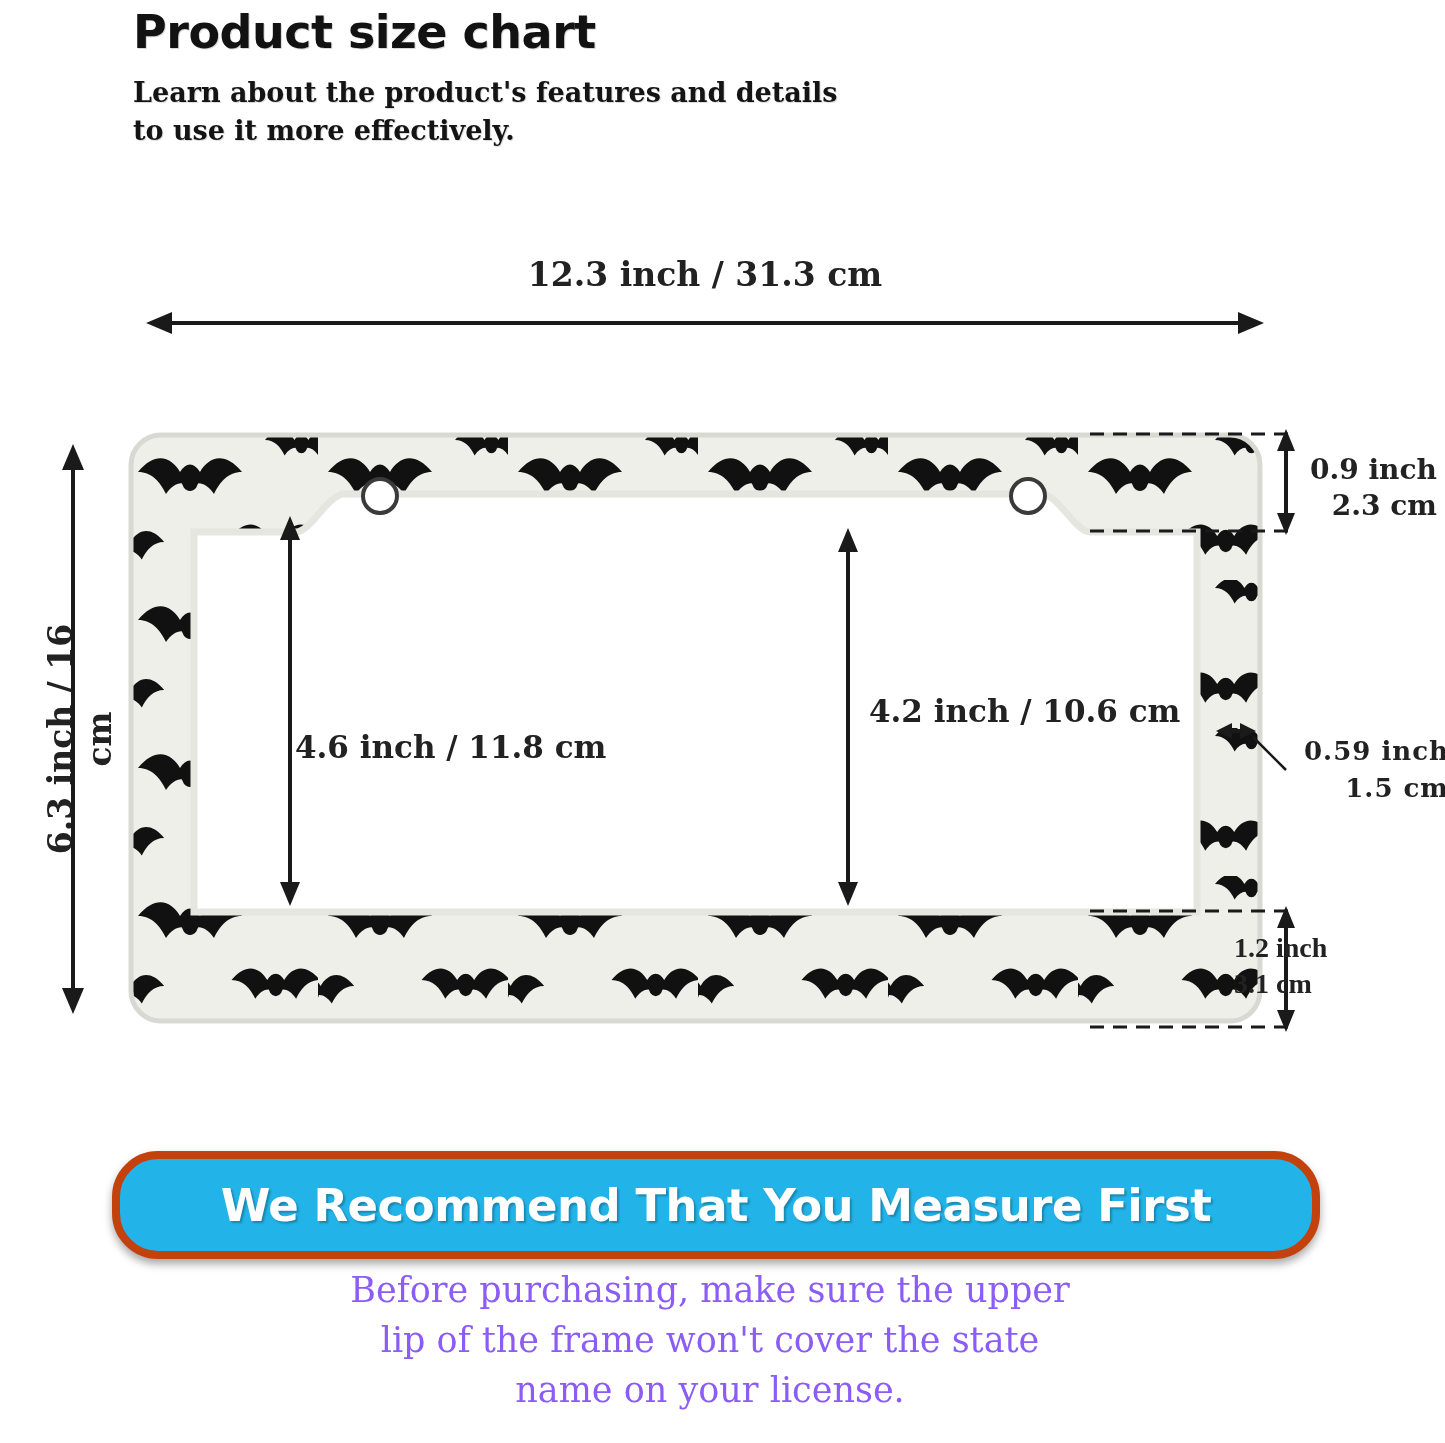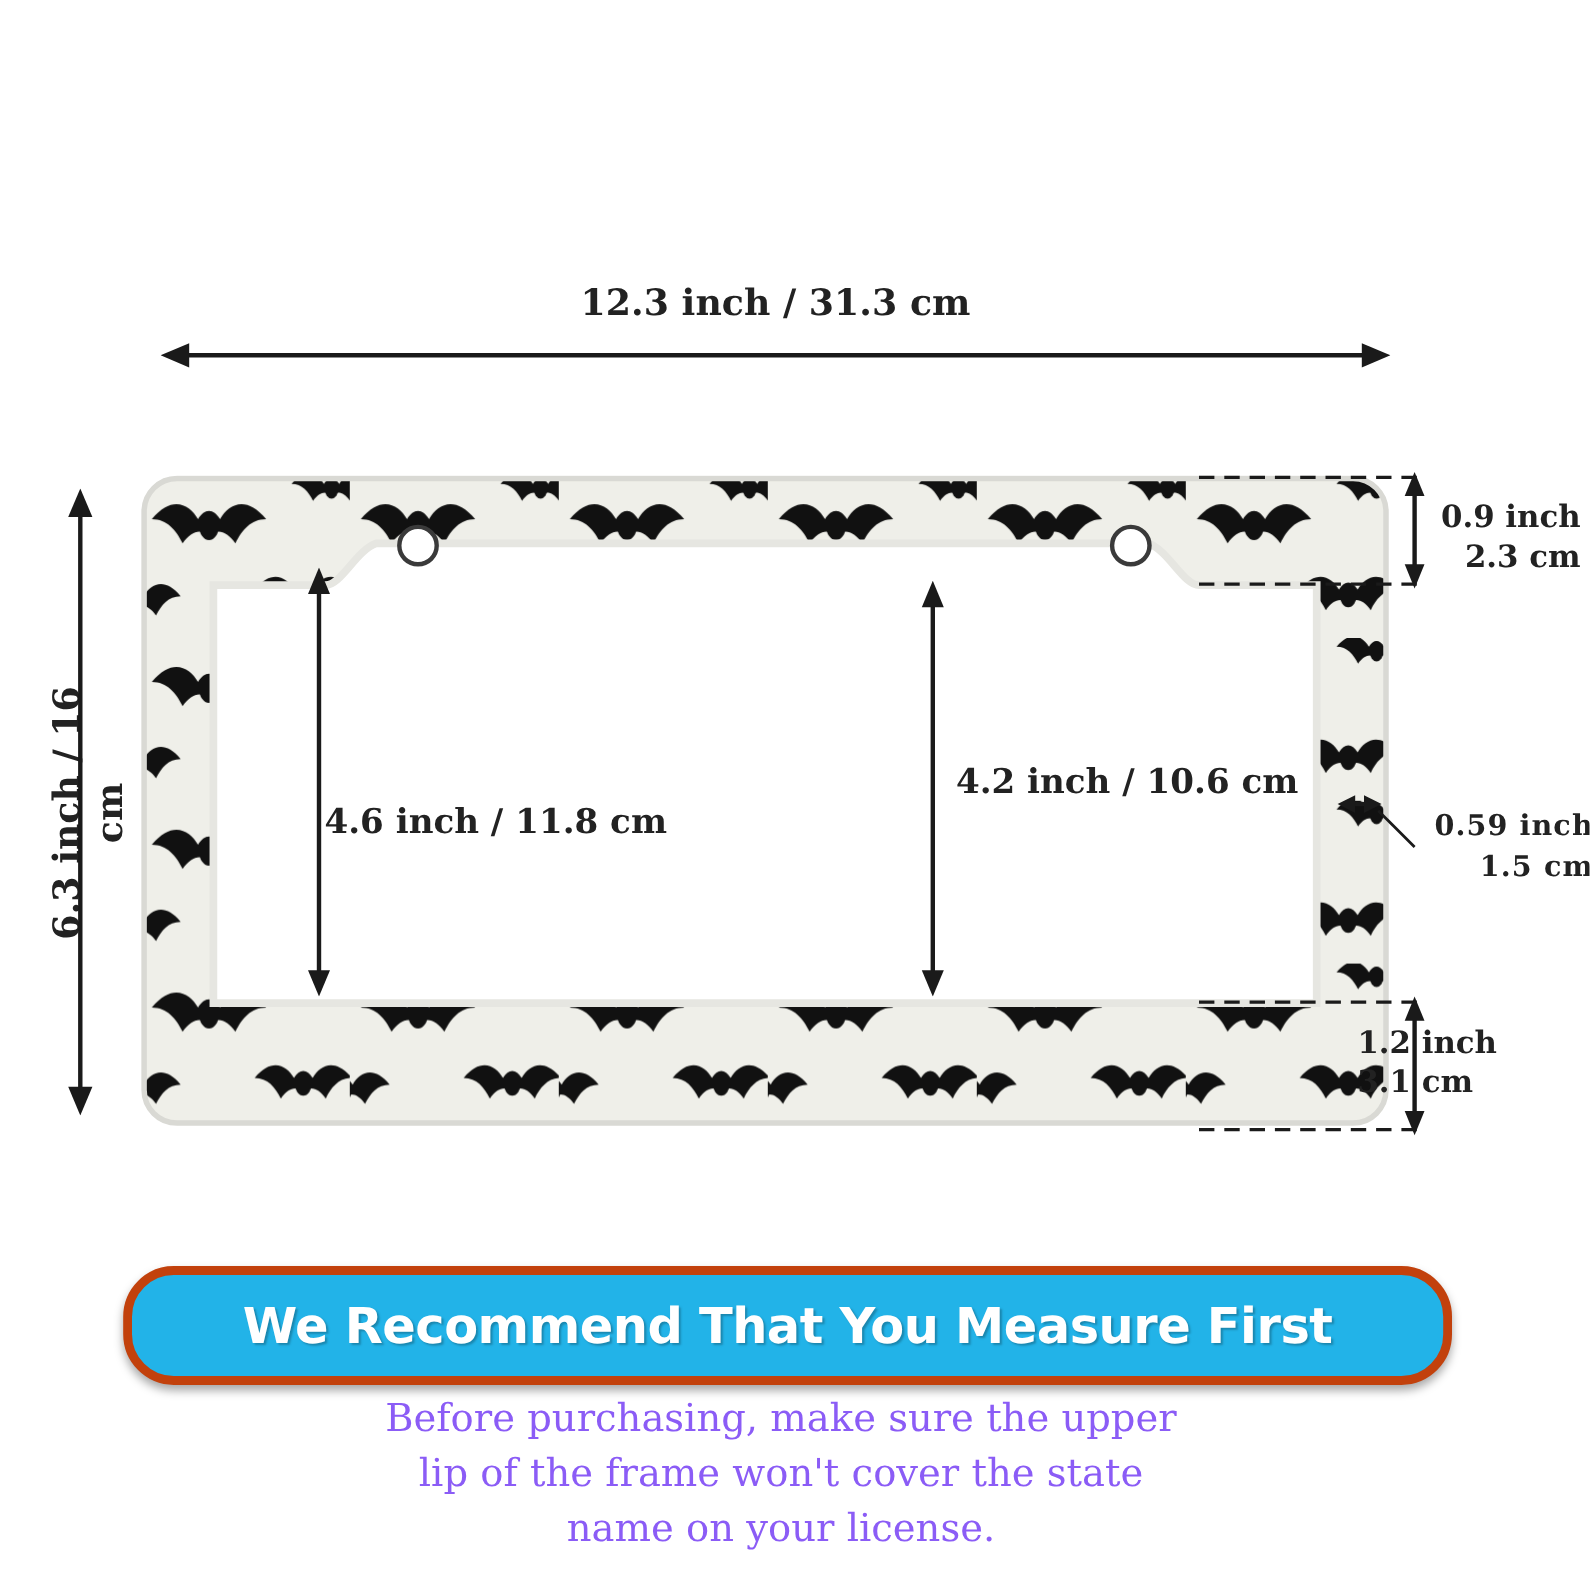--- a/index.html
+++ b/index.html
@@ -120,21 +120,21 @@
   
   .right-dim-text {
     position: absolute;
     font-size: 28px;
     font-weight: bold;
     color: #222;
     line-height: 36px;
     white-space: nowrap;
   }
   #dim-09 { left: 1310px; top: 452px; text-align: right; }
-  #dim-12 { left: 1234px; top: 930px; }
+  #dim-12 { left: 1234px; top: 930px; font-family: Liberation Serif, serif; }
   #dim-059 {
     left: 1304px;
     top: 733px;
     font-size: 26px;
     line-height: 37px;
     letter-spacing: 1px;
     text-align: right;
   }
 
   #right-guides {
@@ -178,20 +178,23 @@
     text-align: center;
     font-size: 35px;
     line-height: 50px;
     color: #8b5cf6;
   }
 </style>
 </head>
 <body>
 
 <div id="header">
+  <div id="title">Product size chart</div>
+  <div id="subtitle" style="white-space: pre-line;">Learn about the product's features and details
+to use it more effectively.</div>
 </div>
 
 <div id="width-label">12.3 inch / 31.3 cm</div>
 <svg id="width-arrow" viewBox="0 0 1118 26">
   <line x1="18" y1="13" x2="1100" y2="13" stroke="#1a1a1a" stroke-width="4"></line>
   <polygon points="0,13 26,2 26,24" fill="#1a1a1a"></polygon>
   <polygon points="1118,13 1092,2 1092,24" fill="#1a1a1a"></polygon>
 </svg>
 
 <div id="height-label">6.3 inch / 16 cm</div>

